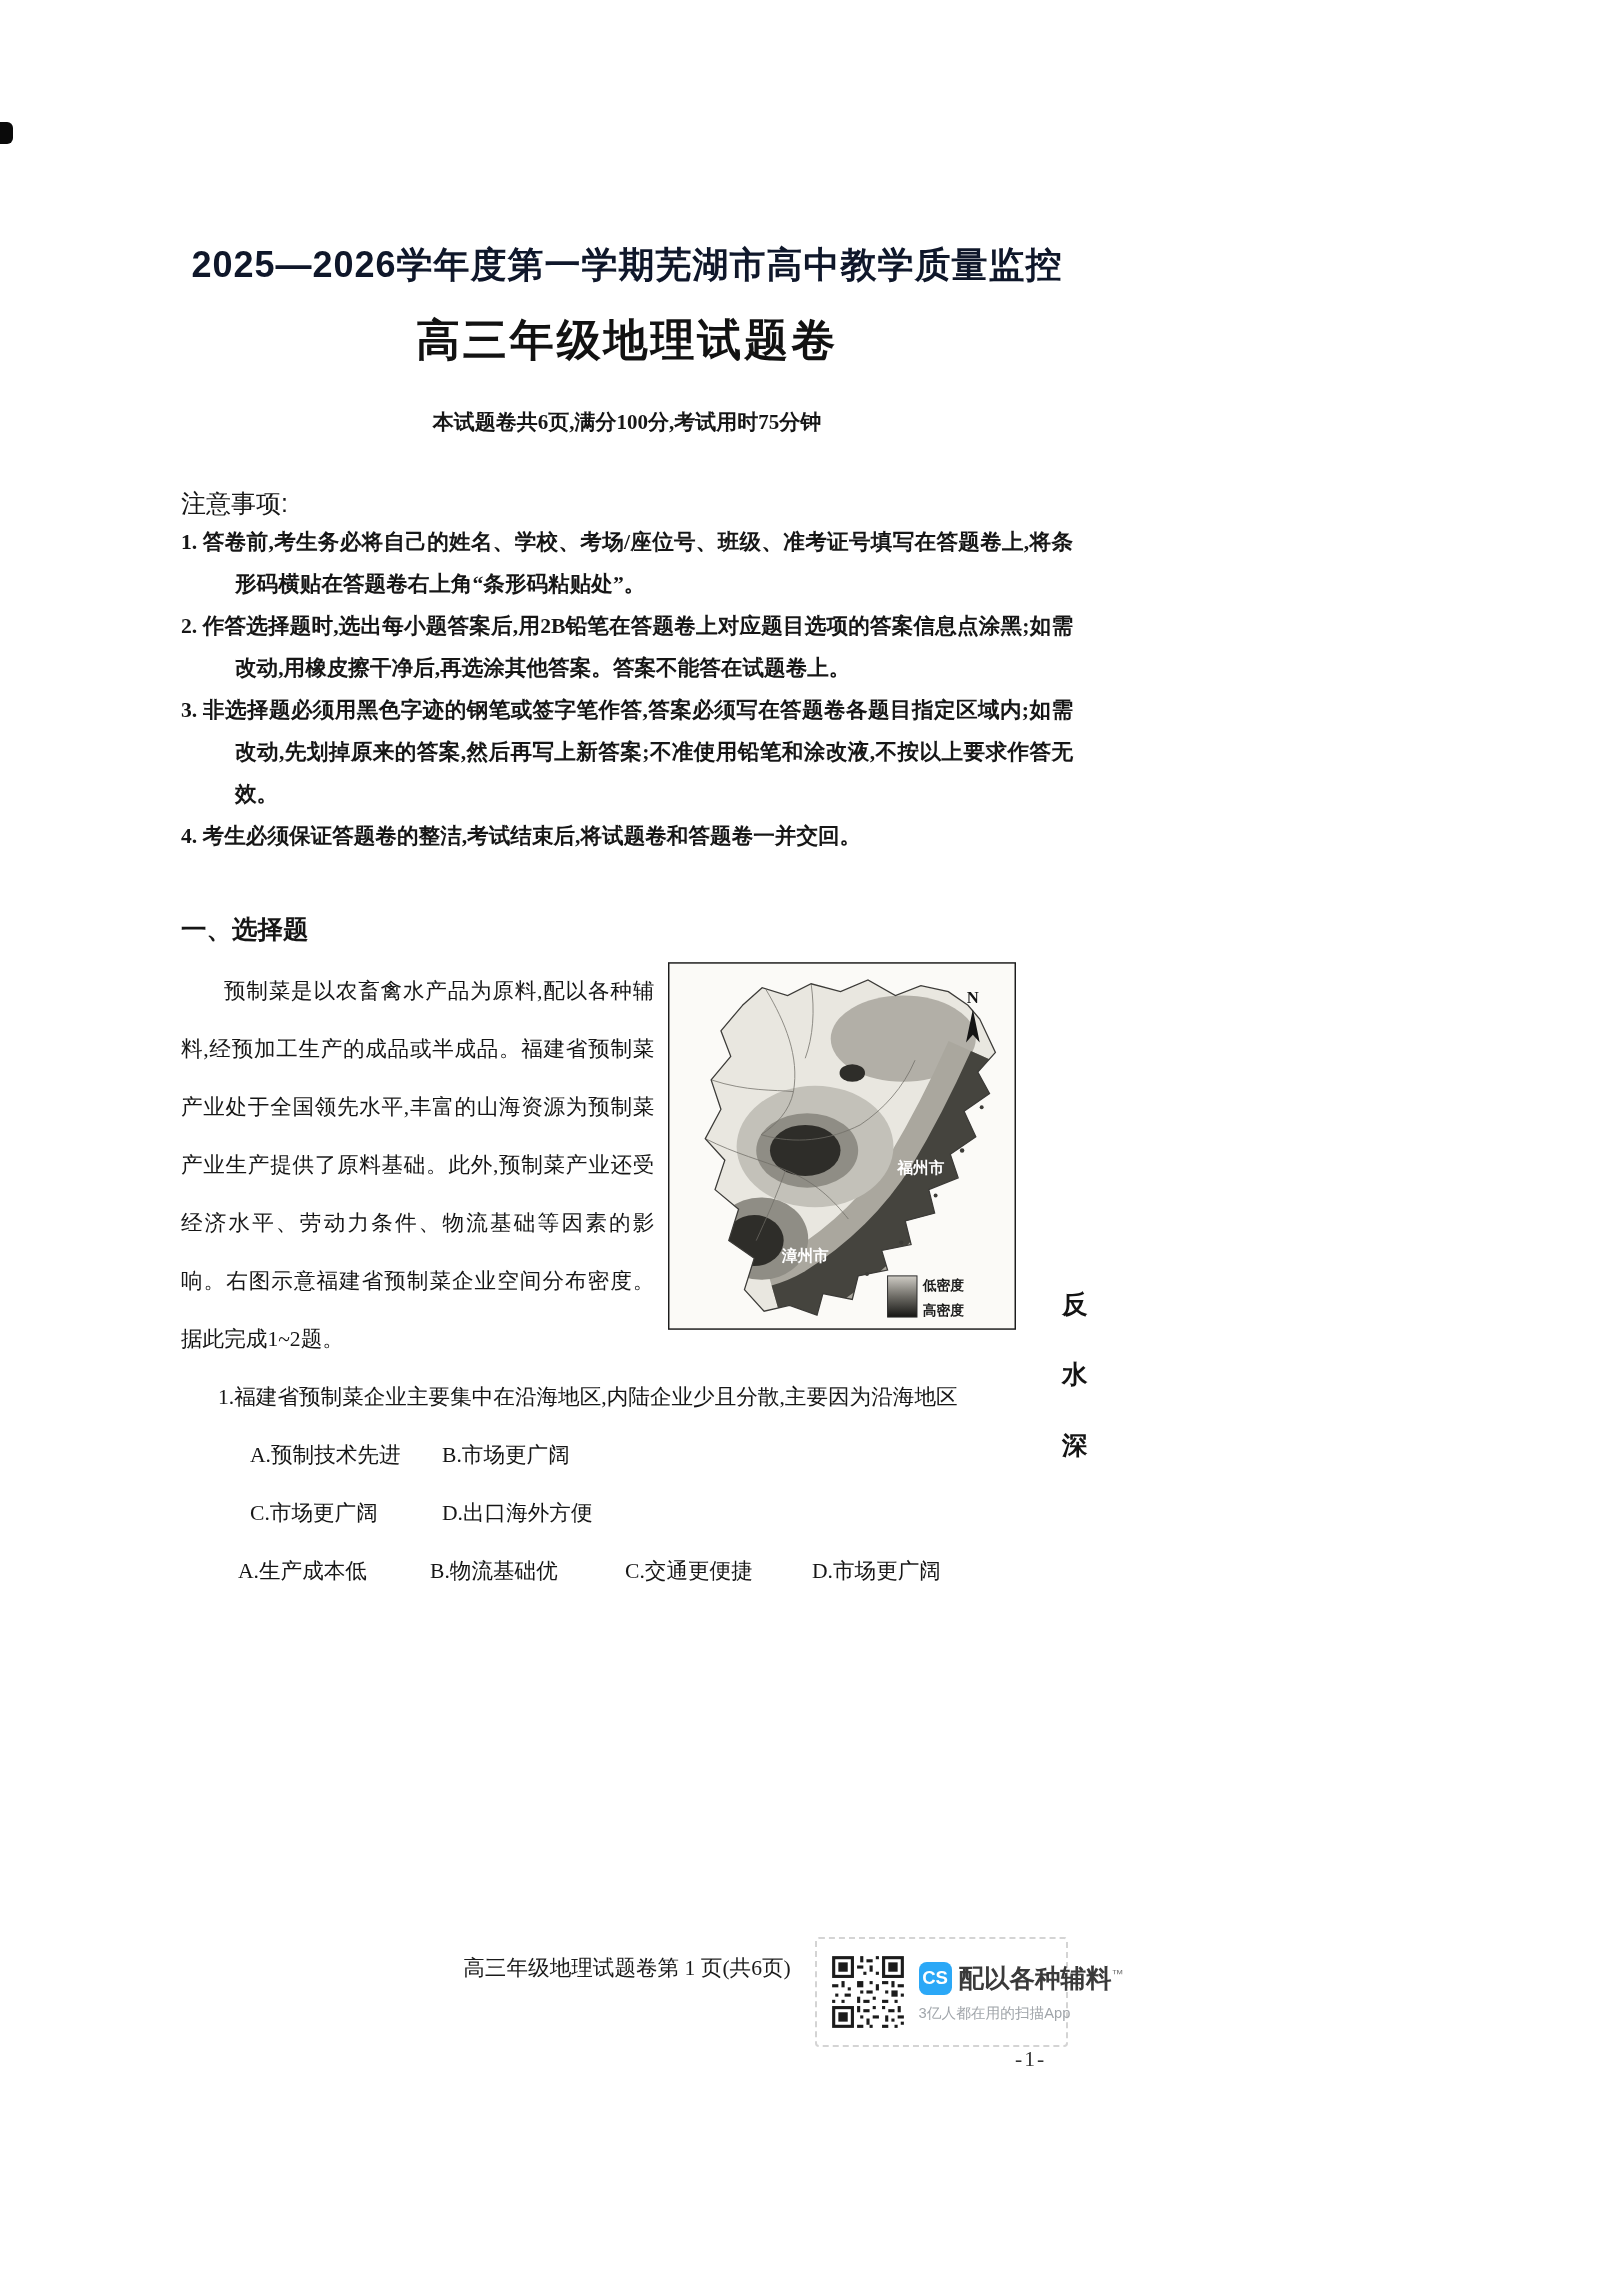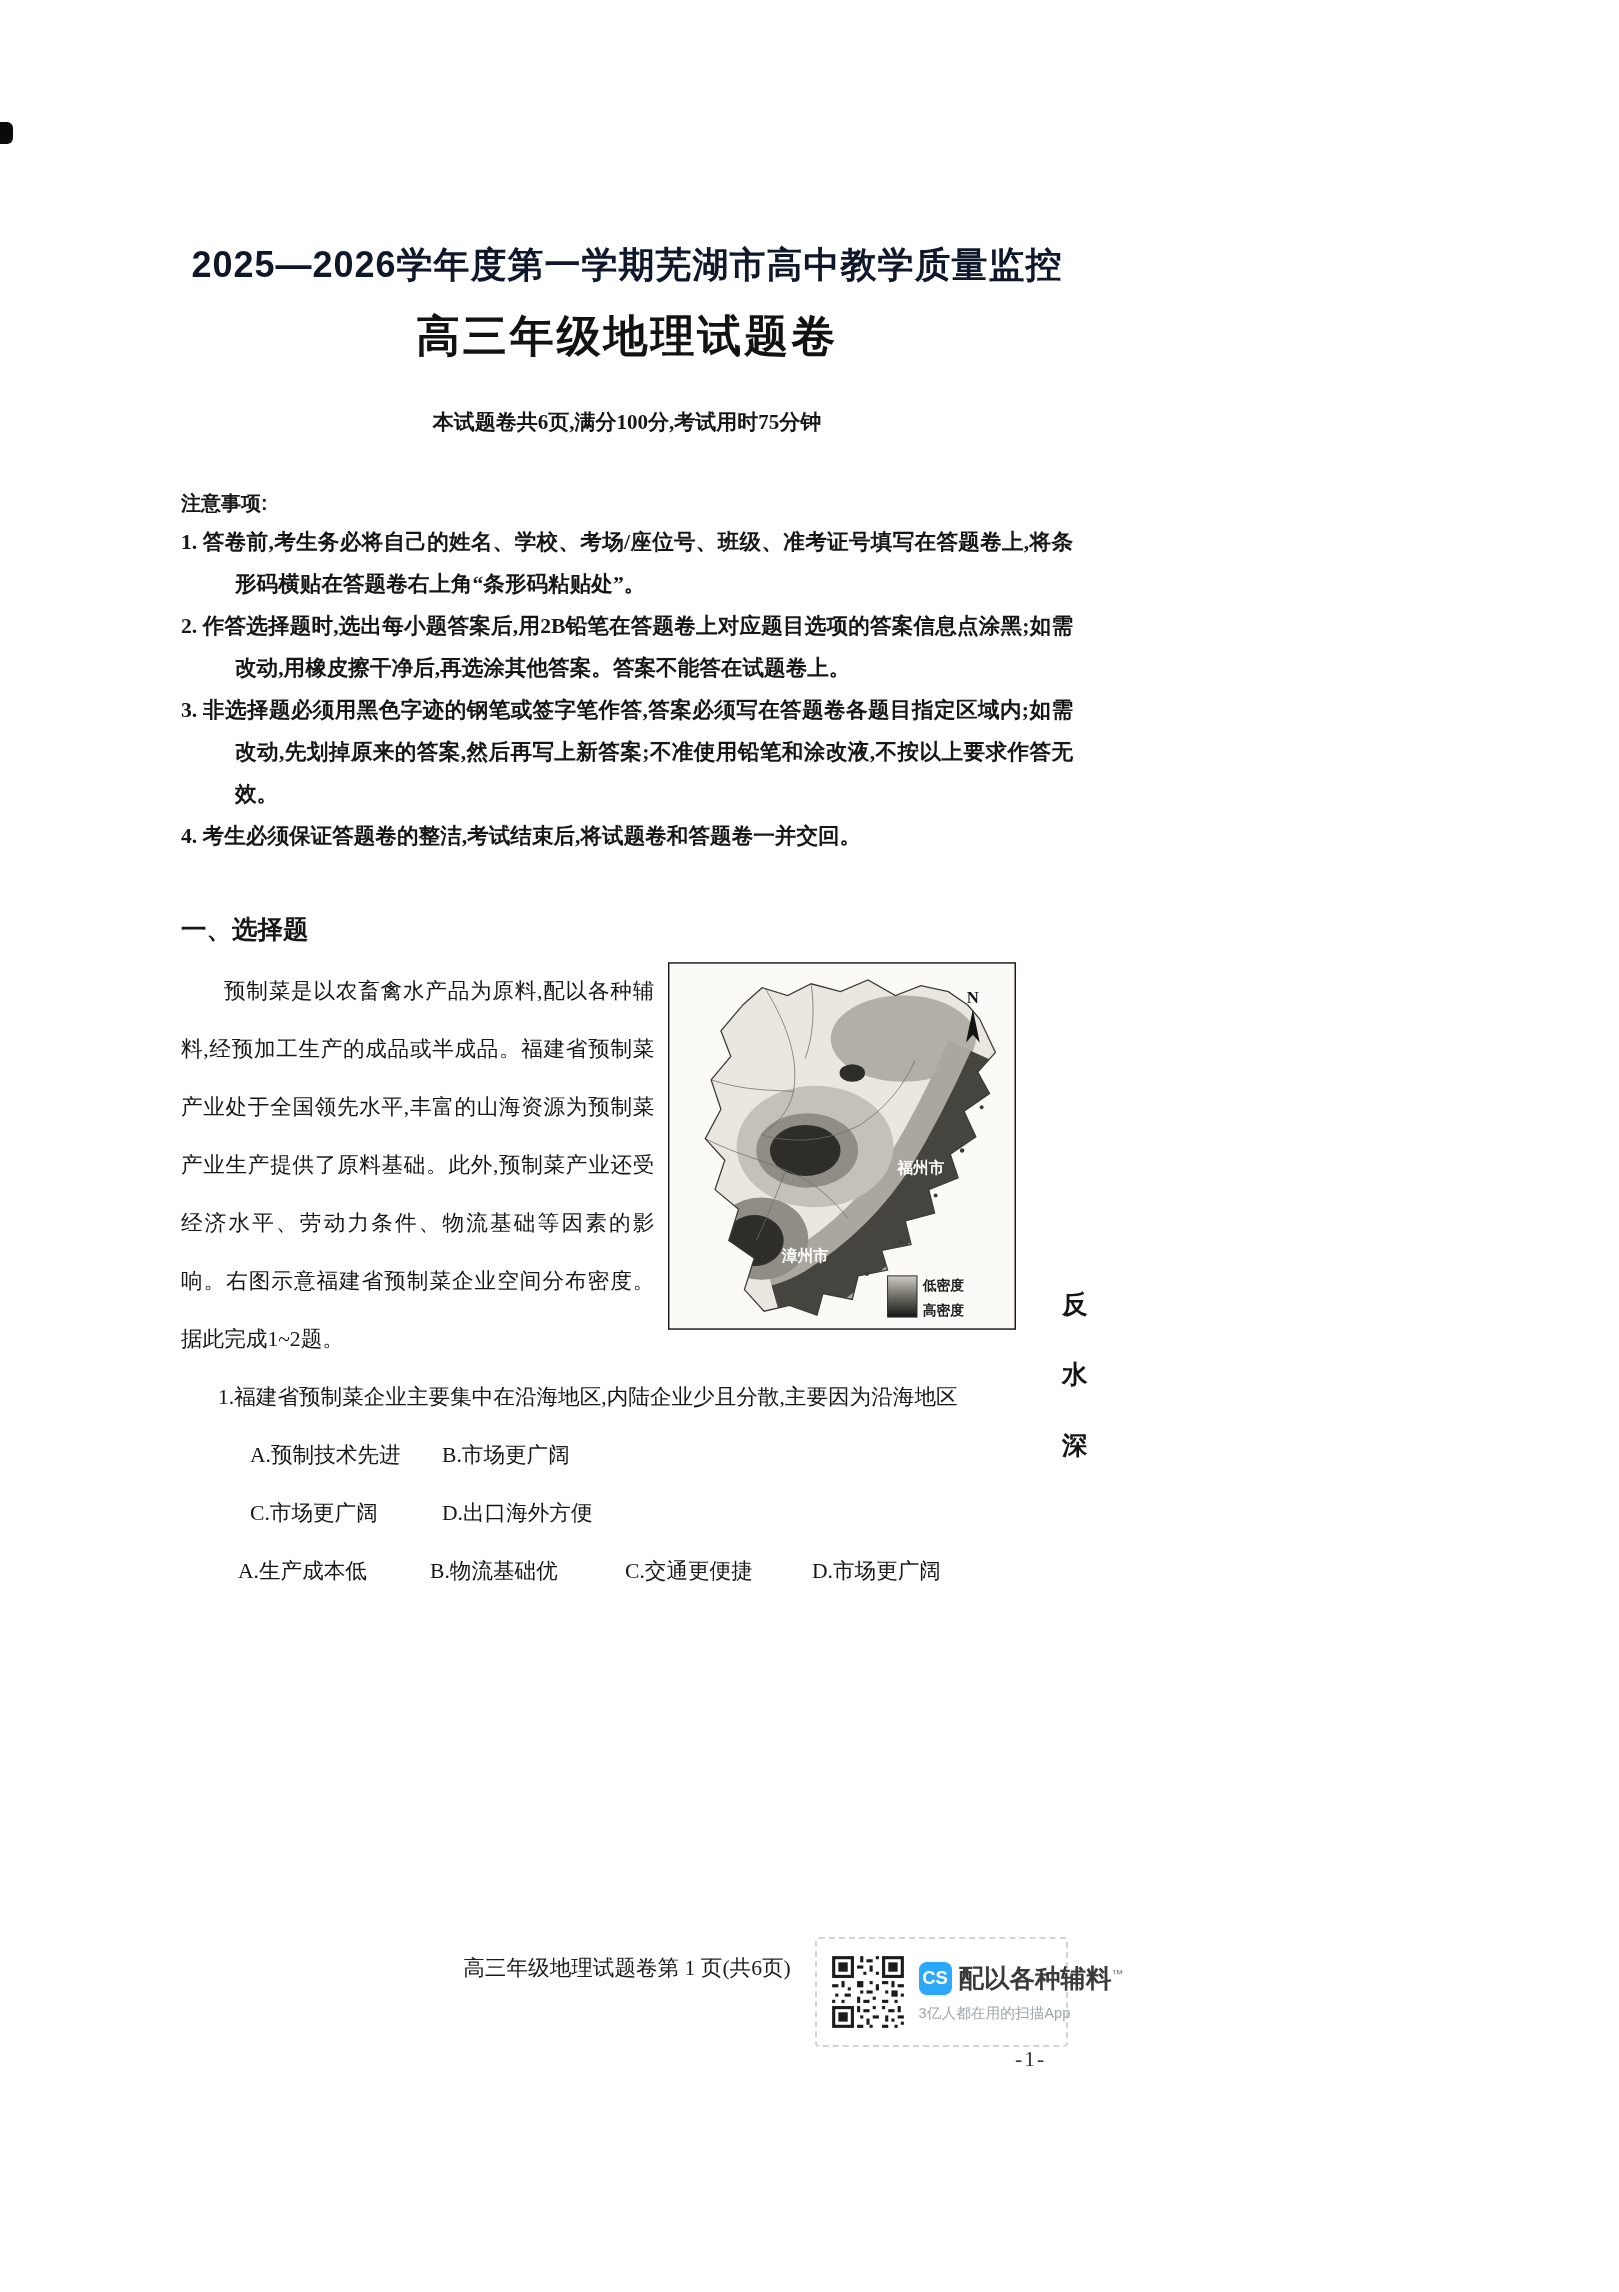--- a/index.html
+++ b/index.html
@@ -22,32 +22,32 @@
   .content { position: absolute; left: 181px; top: 0; width: 892px; }
 
   .title1 {
     margin: 243px 0 0; text-align: center;
     font-family: "Liberation Sans", "DejaVu Sans", sans-serif;
     font-size: 36px; line-height: 43px; font-weight: 700; letter-spacing: 1px;
     color: #0f172a;
   }
   .title2 {
     margin: 25.5px 0 0; text-align: center;
-    font-family: Liberation Mono, monospace;
+    font-family: Liberation Sans, sans-serif;
     font-size: 44px; line-height: 55px; font-weight: 700; letter-spacing: 2.9px;
     color: #121212;
   }
   .exam-info {
     margin: 39px 0 0; text-align: center;
     font-size: 21px; line-height: 33px; font-weight: 600;
   }
 
   .notice-heading {
     margin: 47px 0 0;
-    font-size: 20px; line-height: 35px; font-weight: 700;
+    font-size: 25px; line-height: 35px; font-weight: 400;
     font-family: "Liberation Sans", "DejaVu Sans", sans-serif;
   }
   .notice-item {
     margin: 0;
     font-size: 21.6px; line-height: 42px; font-weight: 600;
     padding-left: 54px; text-indent: -54px;
     text-align: justify;
   }
 
   .section-heading {

